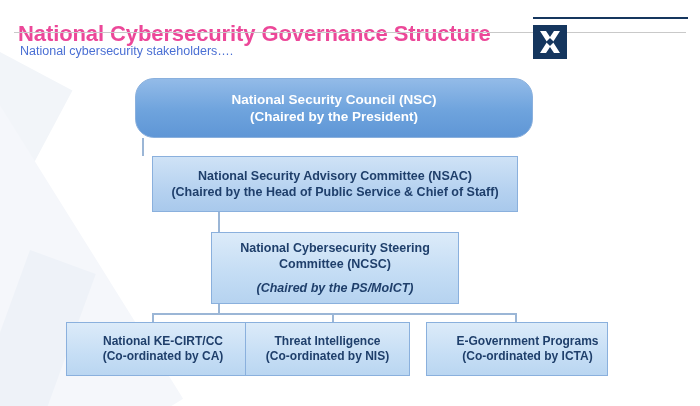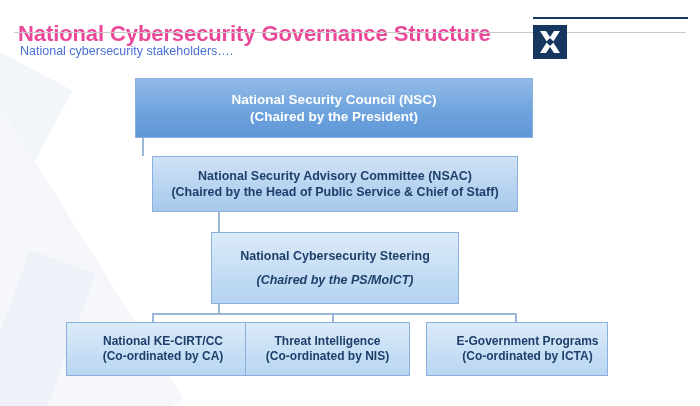--- a/index.html
+++ b/index.html
@@ -148,20 +148,21 @@
     line-height: 1.28;
   }
   .n-nsc {
     left: 135px;
     top: 78px;
     width: 398px;
     height: 60px;
     background: linear-gradient(180deg, #93bbe8 0%, #6ea3dd 55%, #5f96d6 100%);
     font-size: 13.5px;
     font-weight: bold;
+    border-radius: 19px;
   }
   .n-nsac {
     left: 152px;
     top: 156px;
     width: 366px;
     height: 56px;
     background: linear-gradient(180deg, #cfe2f6 0%, #b6d2f0 60%, #a9c9ec 100%);
     color: #1f3f6b;
     font-size: 12.5px;
     font-weight: bold;
@@ -239,20 +240,21 @@
     <span class="l">(Chaired by the President)</span>
   </div>
 
   <div class="node n-nsac">
     <span class="l">National Security Advisory Committee (NSAC)</span>
     <span class="l">(Chaired by the Head of Public Service &amp; Chief of Staff)</span>
   </div>
 
   <div class="node n-ncsc">
     <span class="l">National Cybersecurity Steering</span>
+    <span class="l">Committee (NCSC)</span>
     <span class="l" style="margin-top:8px;font-style:italic;">(Chaired by the PS/MoICT)</span>
   </div>
 
   <div class="node n-leaf n-kecirt">
     <span class="l">National KE-CIRT/CC</span>
     <span class="l">(Co-ordinated by CA)</span>
   </div>
 
   <div class="node n-leaf n-ti">
     <span class="l">Threat Intelligence</span>

